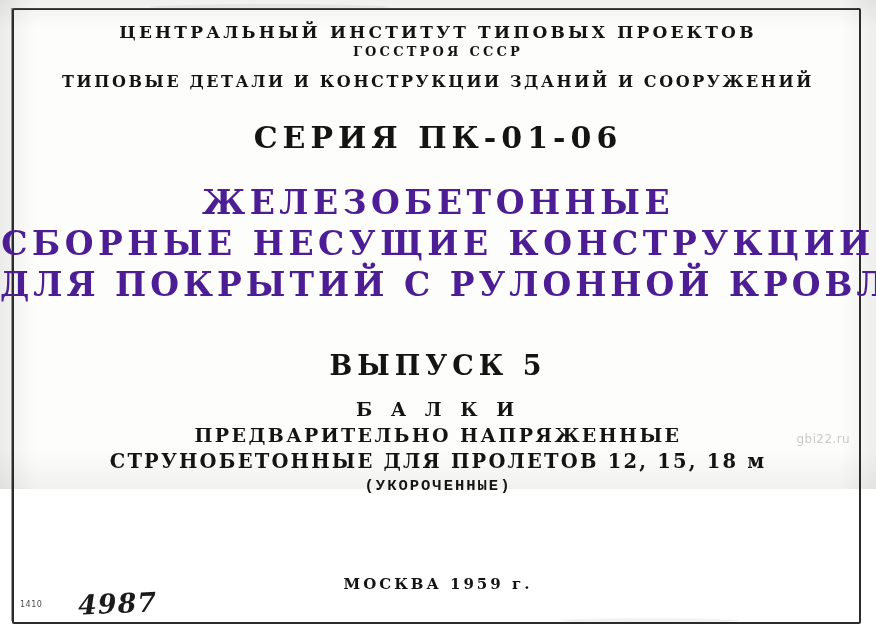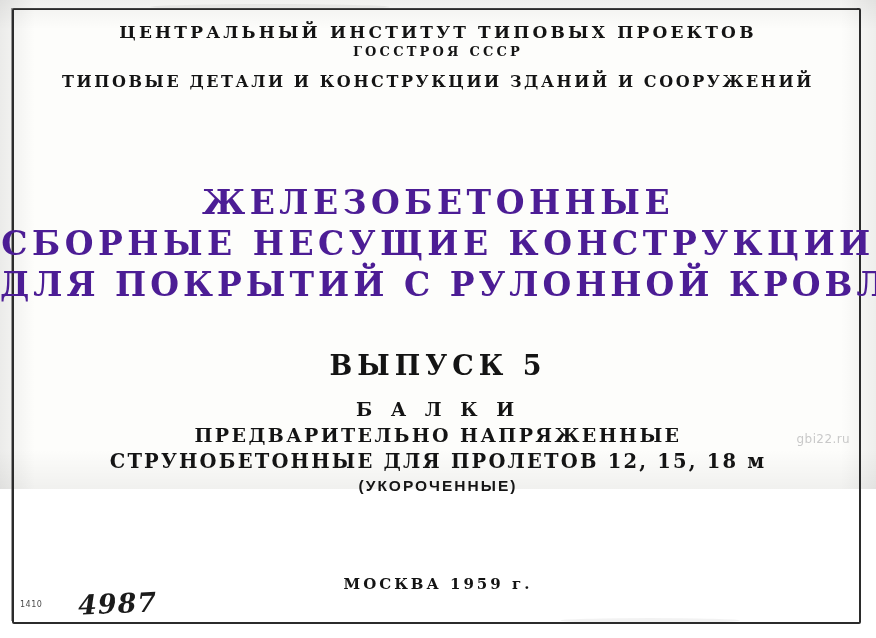--- a/index.html
+++ b/index.html
@@ -132,21 +132,21 @@
     font-size: 19.5px;
     letter-spacing: 2.2px;
     font-weight: bold;
     font-family: "DejaVu Serif", serif;
   }
   .sub4 {
     top: 477px;
     font-size: 15.5px;
     letter-spacing: 2px;
     font-weight: bold;
-    font-family: Liberation Sans, sans-serif;
+    font-family: Liberation Mono, monospace;
   }
   .imprint {
     top: 575px;
     font-size: 15px;
     letter-spacing: 3px;
     font-weight: bold;
     font-family: "DejaVu Serif", serif;
   }
   
   #archive-number {
@@ -198,20 +198,21 @@
 
   <div class="smudge" style="left:150px;top:4px;width:240px;height:6px;"></div>
   <div class="smudge" style="left:560px;top:618px;width:180px;height:5px;"></div>
 
   <div id="frame"></div>
 
   <div class="line org1">ЦЕНТРАЛЬНЫЙ ИНСТИТУТ ТИПОВЫХ ПРОЕКТОВ</div>
   <div class="line org2">ГОССТРОЯ СССР</div>
   <div class="line org3">ТИПОВЫЕ ДЕТАЛИ И КОНСТРУКЦИИ ЗДАНИЙ И СООРУЖЕНИЙ</div>
 
+  <div class="line series">СЕРИЯ ПК-01-06</div>
 
   <div class="line maintitle mt1">ЖЕЛЕЗОБЕТОННЫЕ</div>
   <div class="line maintitle mt2">СБОРНЫЕ НЕСУЩИЕ КОНСТРУКЦИИ</div>
   <div class="line maintitle mt3">ДЛЯ ПОКРЫТИЙ С РУЛОННОЙ КРОВЛЕЙ</div>
 
   <div class="line issue">ВЫПУСК 5</div>
 
   <div class="line sub1">Б А Л К И</div>
   <div class="line sub2">ПРЕДВАРИТЕЛЬНО НАПРЯЖЕННЫЕ</div>
   <div class="line sub3">СТРУНОБЕТОННЫЕ ДЛЯ ПРОЛЕТОВ 12, 15, 18 м</div>

